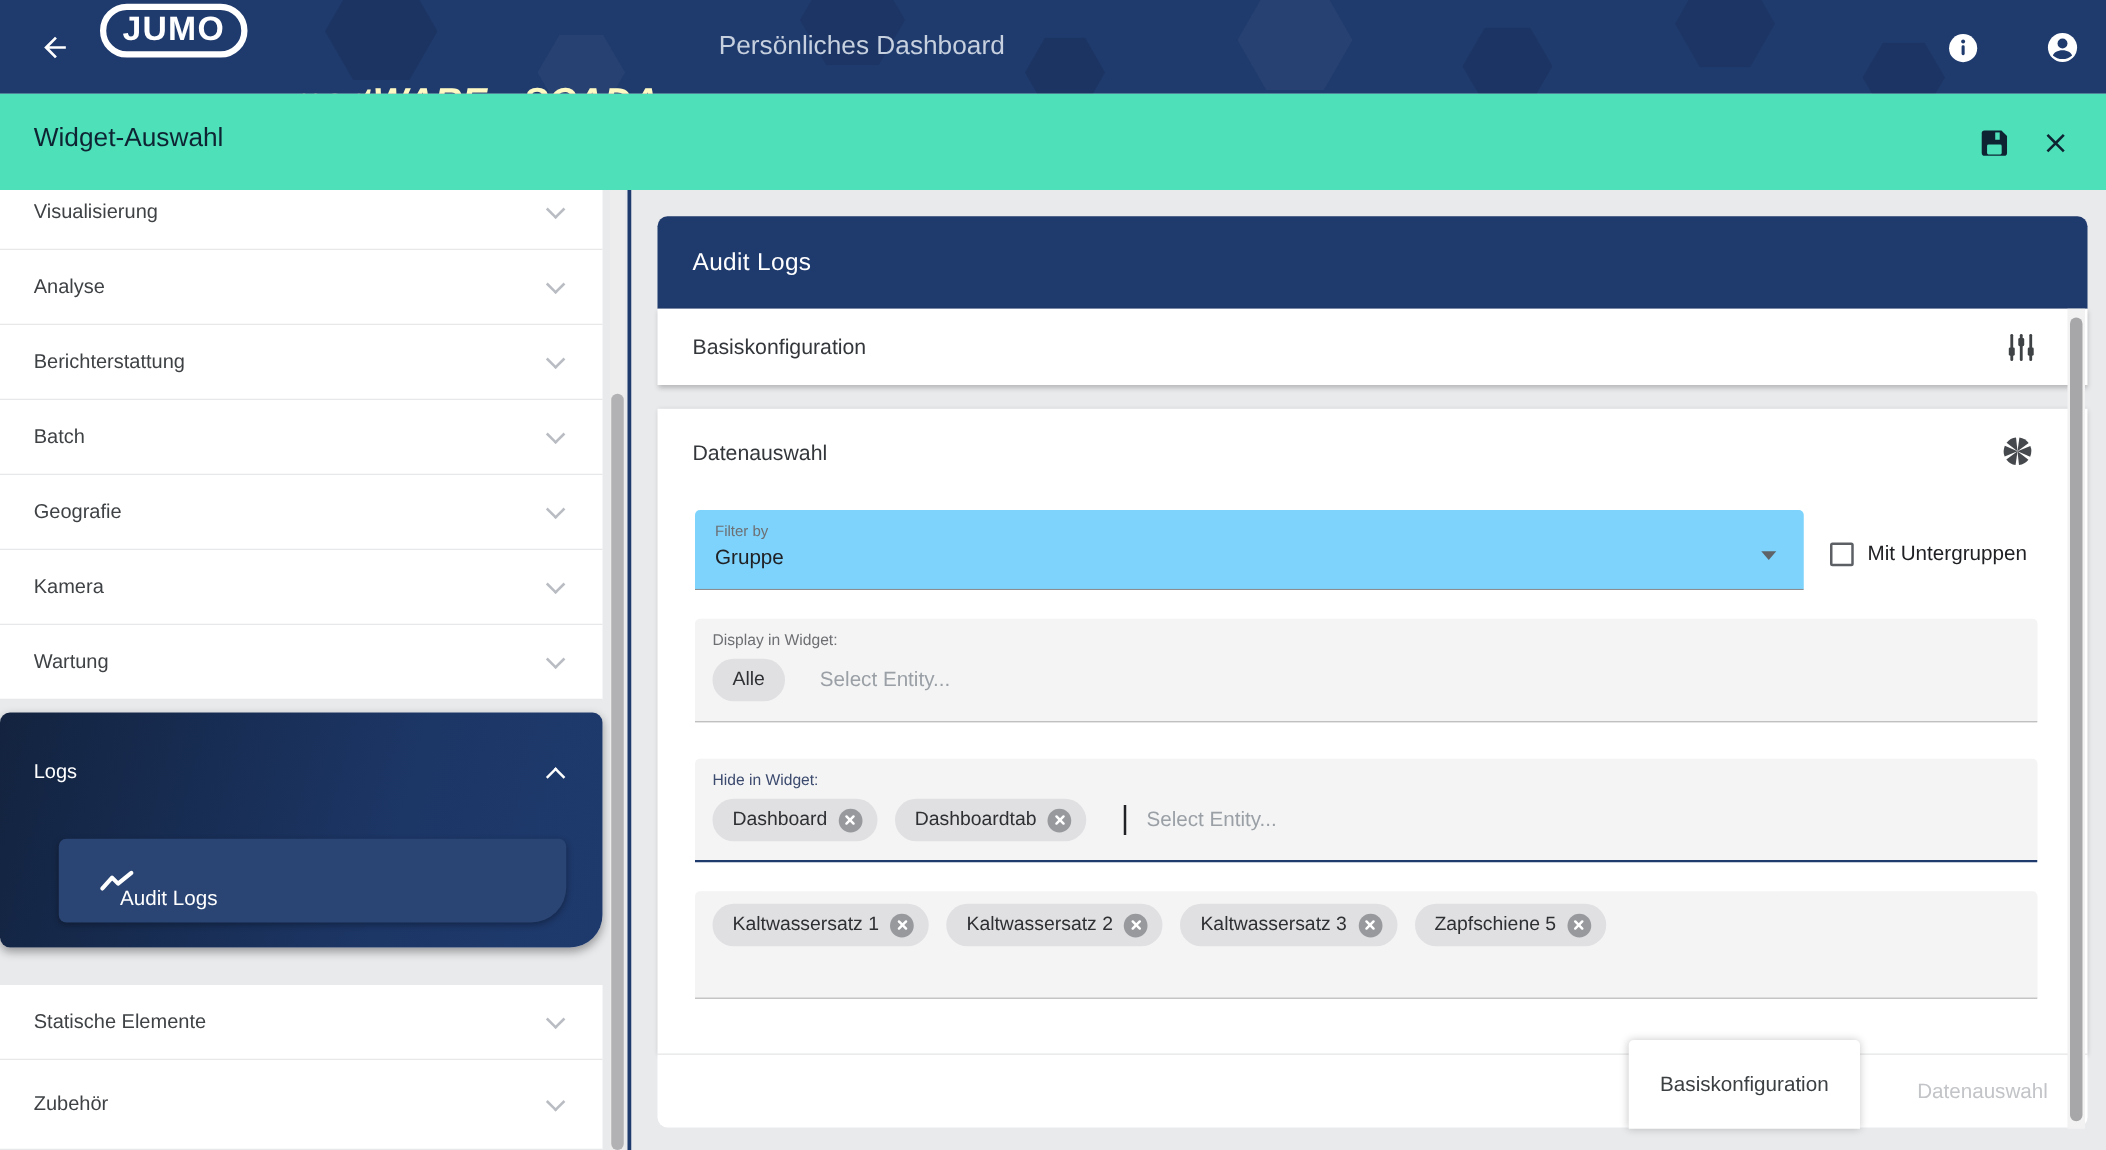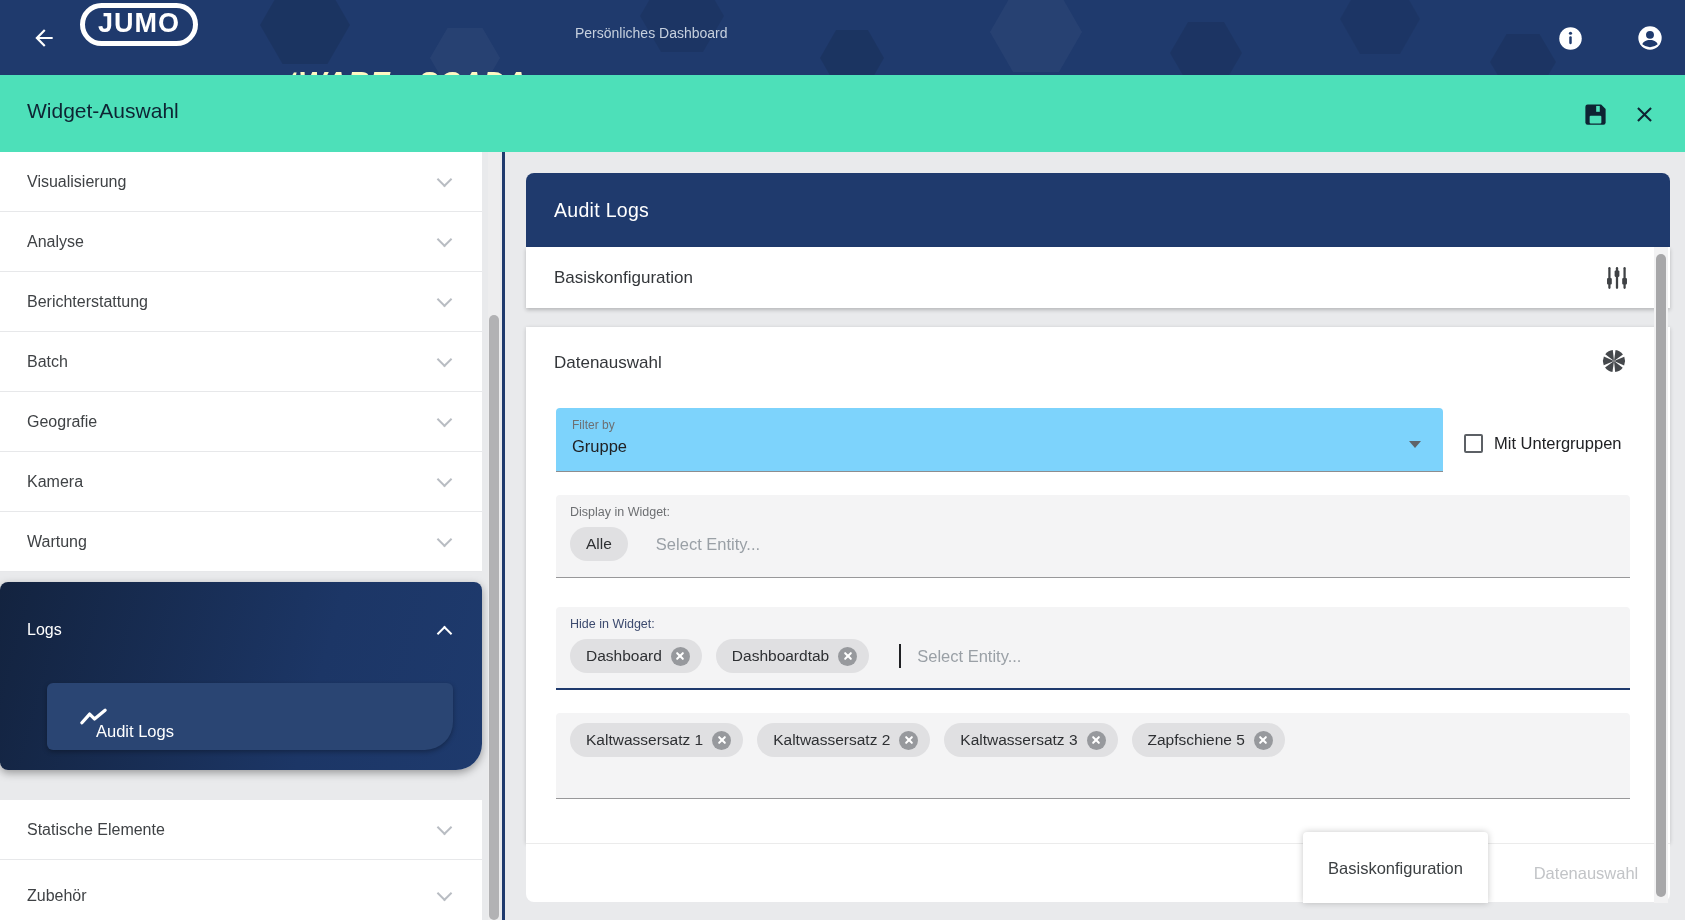--- a/index.html
+++ b/index.html
@@ -6,30 +6,30 @@
   *{box-sizing:border-box;font-family:"Liberation Sans",sans-serif;}
   .screen{position:relative;width:1685px;height:920px;overflow:hidden;background:#e9eaec;}
 
   
   .appbar{position:absolute;left:0;top:0;width:1685px;height:75px;background:#1f3a6d;overflow:hidden;}
   .hex{position:absolute;clip-path:polygon(25% 0,75% 0,100% 50%,75% 100%,25% 100%,0 50%);}
   .back-btn{position:absolute;left:22px;top:16px;width:44px;height:44px;display:flex;align-items:center;justify-content:center;cursor:pointer;z-index:3;}
   .jumo-pill{position:absolute;left:80px;top:3px;width:118px;height:43px;border:5px solid #fff;border-radius:26px;display:flex;align-items:flex-start;justify-content:center;z-index:3;}
   .jumo-pill span{color:#fff;font-size:27px;font-weight:800;letter-spacing:1px;}
   .brand{position:absolute;left:214px;top:20px;color:#fef9c3;font-size:30px;font-style:italic;font-weight:700;letter-spacing:.5px;z-index:3;margin-top:45px;}
-  .page-title{position:absolute;left:575px;top:25px;color:#c6d0de;font-size:14px;font-weight:400;z-index:3;}
+  .page-title{position:absolute;left:575px;top:25px;color:#c6d0de;font-size:21px;font-weight:400;z-index:3;}
   .round-btn{position:absolute;top:17px;width:42px;height:42px;display:flex;align-items:center;justify-content:center;cursor:pointer;z-index:3;}
 
   
   .tealbar{position:absolute;left:0;top:75px;width:1685px;height:77px;background:#4de0b9;z-index:2;}
   .tealbar .title{position:absolute;left:27px;top:24px;font-size:21px;color:#0e2433;font-weight:400;}
   .teal-btn{position:absolute;top:19px;width:40px;height:40px;display:flex;align-items:center;justify-content:center;cursor:pointer;}
 
   
-  .sidebar{position:absolute;left:0;top:152px;width:482px;height:632px;}
+  .sidebar{position:absolute;left:0;top:140px;width:482px;height:632px;}
   .side-row{position:relative;height:60px;background:#fff;border-bottom:1px solid #e7e8ea;display:flex;align-items:center;padding:0 20px 0 27px;cursor:pointer;}
   .side-row .lbl{font-size:16px;color:#3f4245;}
   .chev{width:11px;height:11px;border-right:2px solid #b9bdc3;border-bottom:2px solid #b9bdc3;transform:rotate(45deg);position:absolute;right:32px;top:22px;}
   .logs-card{position:absolute;left:0;top:430px;width:482px;height:188px;border-radius:8px 8px 26px 8px;background:linear-gradient(105deg,#13233f 0%,#1c3666 65%,#1e3a6d 100%);box-shadow:0 3px 8px rgba(0,0,0,.35);cursor:pointer;}
   .logs-card .lbl{position:absolute;left:27px;top:39px;font-size:16px;color:#fff;}
   .chev-up{width:11px;height:11px;border-right:2.5px solid #fff;border-bottom:2.5px solid #fff;transform:rotate(-135deg);position:absolute;right:32px;top:46px;}
   .audit-item{position:absolute;left:47px;top:101px;width:406px;height:67px;background:#2a4573;border-radius:6px 6px 28px 6px;display:flex;align-items:center;padding-left:33px;cursor:pointer;box-shadow:0 2px 5px rgba(0,0,0,.3);}
   .audit-item .lbl{color:#fff;font-size:16.5px;margin-left:22px;}
   .after-rows{position:absolute;left:0;top:648px;width:482px;}
   .sb-track{position:absolute;left:488px;top:152px;width:12px;height:768px;background:#ededee;}

